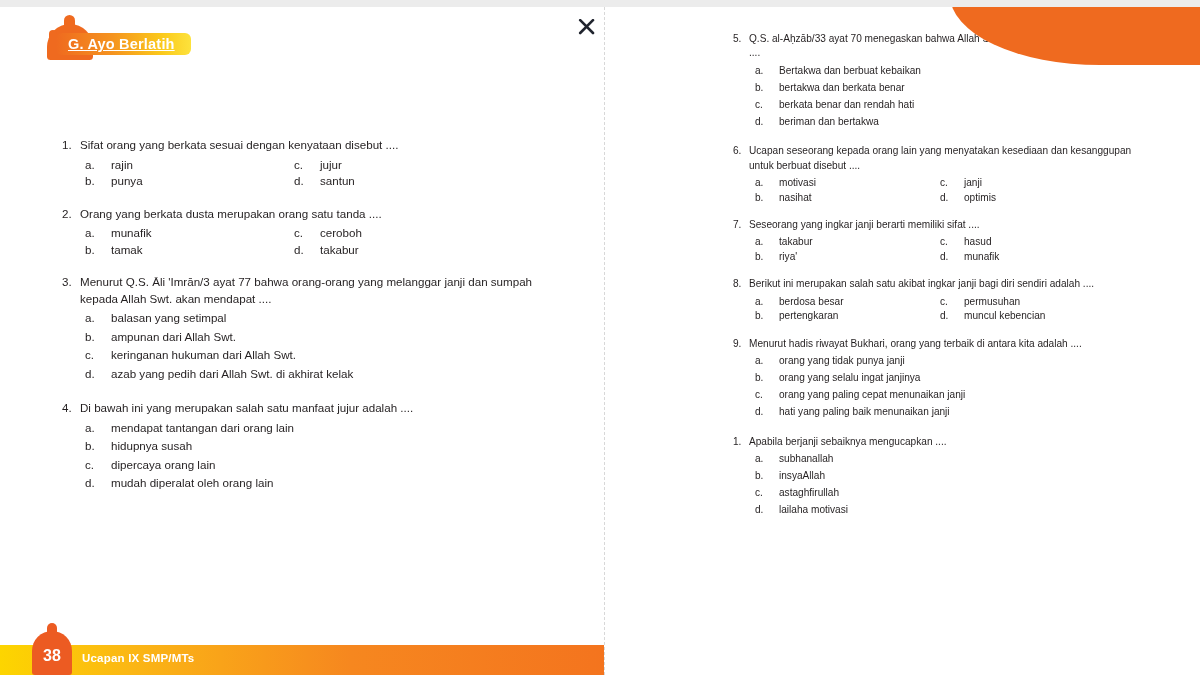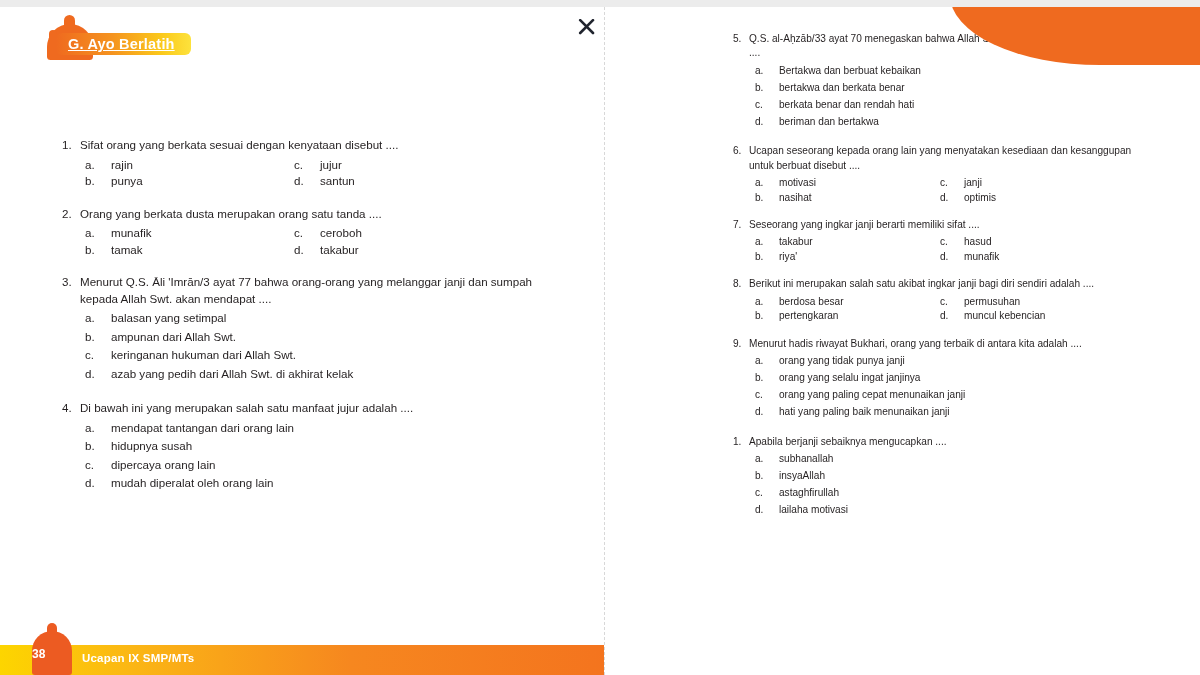--- a/index.html
+++ b/index.html
@@ -187,22 +187,23 @@
     content: "";
     position: absolute;
     left: 15px; top: -8px;
     width: 10px; height: 14px;
     background: #ec5b22;
     border-radius: 5px 5px 0 0;
   }
   .page-badge-num {
     position: absolute;
     left: 0; right: 0; top: 16px;
+    text-align: center;
     color: #ffffff;
-    font-size: 12px;
+    font-size: 16px;
     font-weight: bold;
   }
 
   
   .close-btn {
     position: absolute;
     left: 571px; top: 12px;
     width: 30px; height: 30px;
     display: flex;
     align-items: center;

